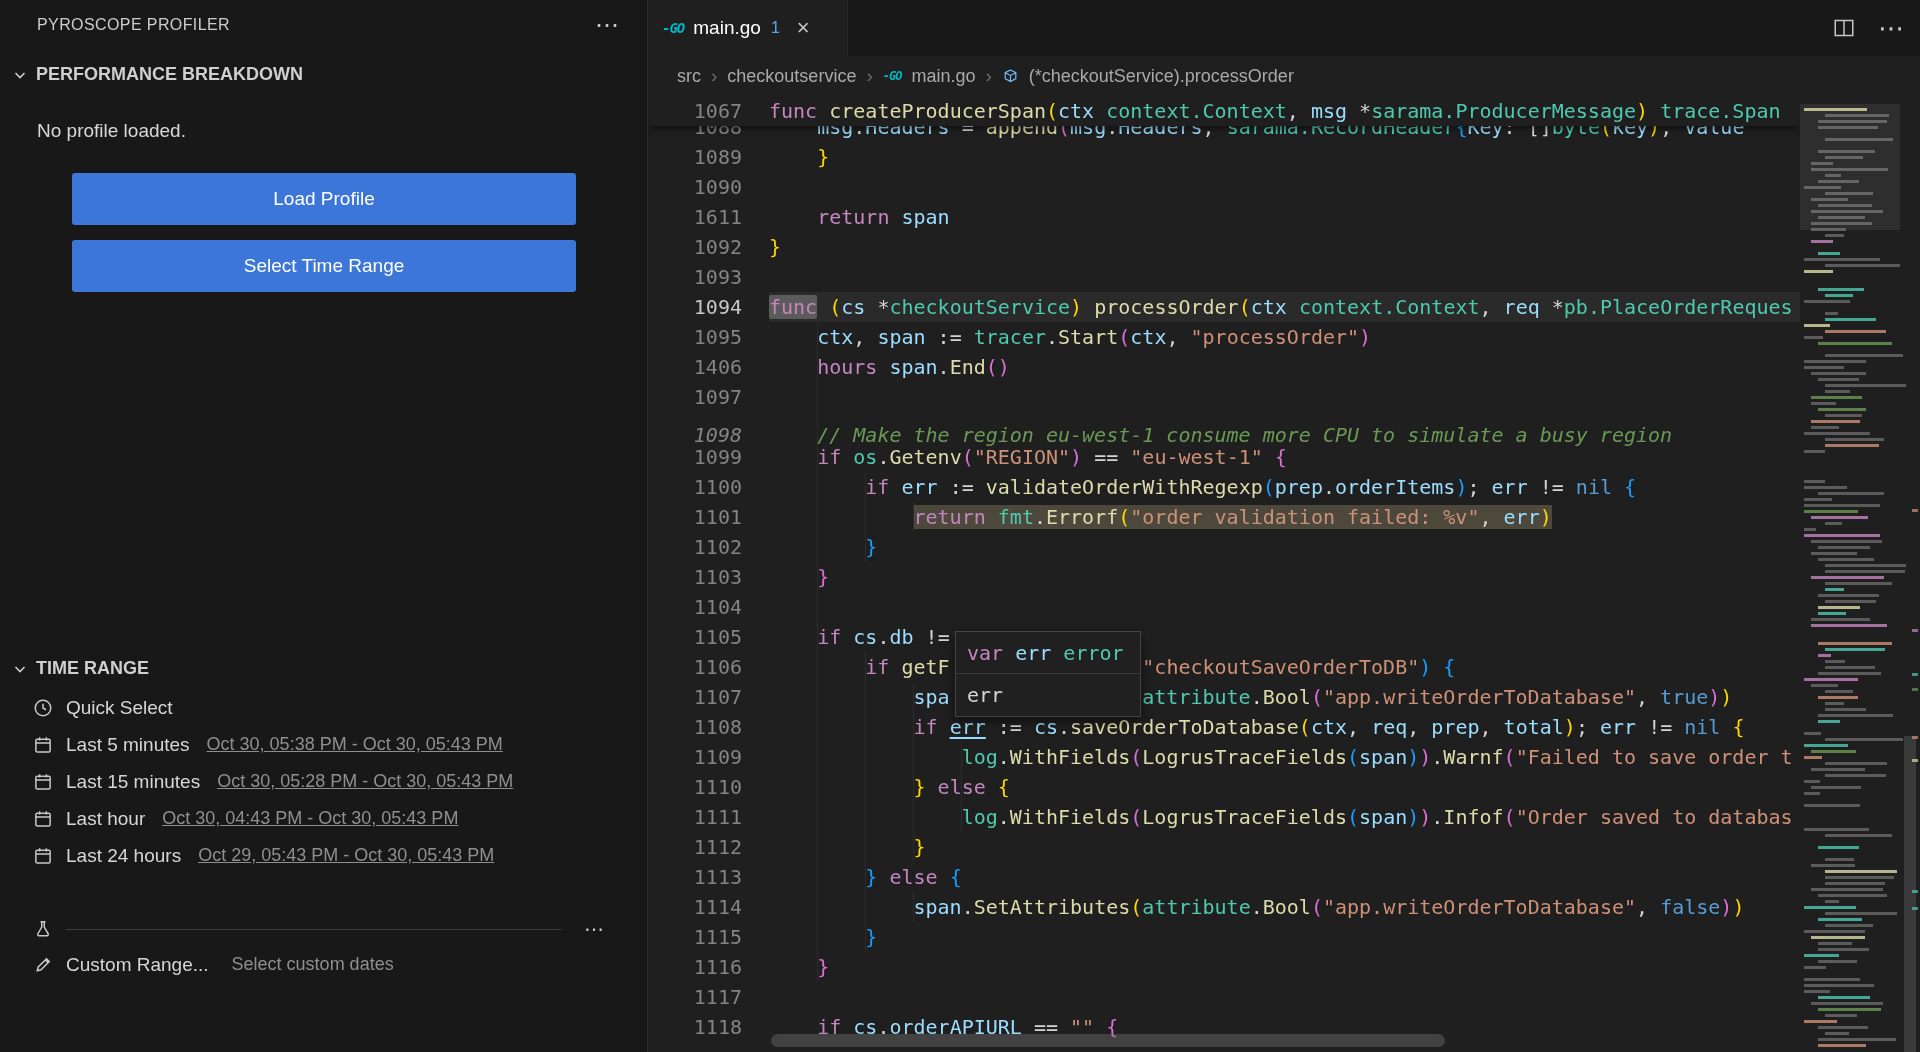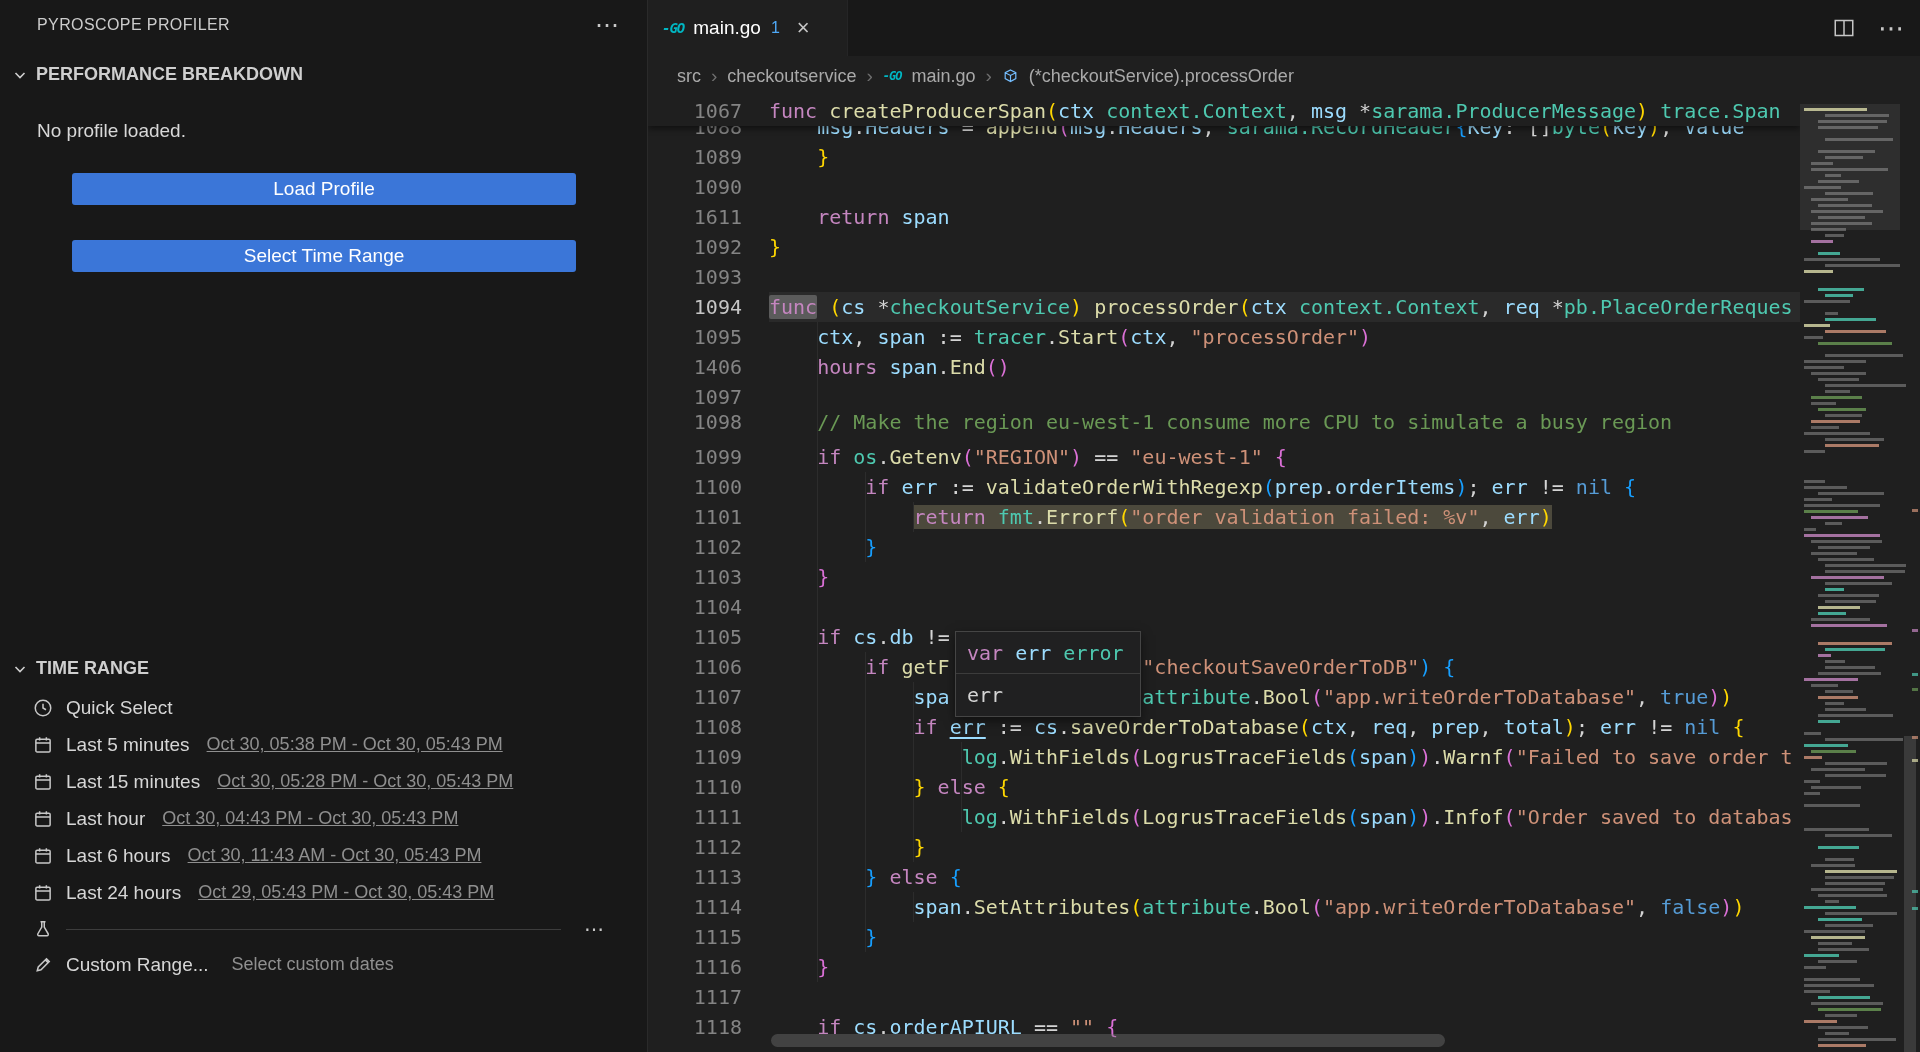--- a/index.html
+++ b/index.html
@@ -13,21 +13,21 @@
   .side-title-row { position:absolute; top:16px; left:37px; right:28px;
                     display:flex; justify-content:space-between; align-items:center; }
   .side-title { font-size:16px; letter-spacing:.4px; color:#cccccc; }
   .dots-btn { color:#c8c8c8; font-size:24px; line-height:14px; cursor:pointer; }
   .section-header { position:absolute; left:12px; display:flex; align-items:center; gap:8px;
                     font-weight:bold; font-size:18px; color:#cfcfcf; cursor:pointer; }
   .sec-perf { top:64px; }
   .sec-time { top:658px; }
   .chev { width:16px; height:16px; }
   .empty-text { position:absolute; top:120px; left:37px; font-size:19px; color:#d8d8d8; }
-  .btn { position:absolute; left:72px; width:504px; height:32px; background:var(--accent,#3b76d8);
+  .btn { position:absolute; left:72px; width:504px; height:52px; background:var(--accent,#3b76d8);
          color:#ffffff; font-size:19px; border:none; border-radius:3px; display:flex;
          align-items:center; justify-content:center; cursor:pointer;
          font-family:"Liberation Sans", sans-serif; }
   .btn-load { top:173px; }
   .btn-range { top:240px; }
 
   .tr-list { position:absolute; top:689px; left:0; right:0; }
   .tr-row { height:37px; display:flex; align-items:center; padding-left:33px; gap:13px; cursor:pointer; }
   .tr-row .lbl { font-size:19px; color:#d6d6d6; white-space:nowrap; }
   .tr-row .rng { font-size:18px; color:#8f8f8f; margin-left:4px; white-space:nowrap;text-decoration:underline; }
@@ -181,32 +181,20 @@
         </div>
         <div class="tr-row">
           <span>
             <svg class="tr-icon" viewBox="0 0 16 16">
               <rect x="2.3" y="3.3" width="11.4" height="10.2" rx="1" fill="none" stroke="#c8c8c8" stroke-width="1.2"></rect>
               <line x1="2.3" y1="6.4" x2="13.7" y2="6.4" stroke="#c8c8c8" stroke-width="1.2"></line>
               <line x1="5.3" y1="1.8" x2="5.3" y2="4.4" stroke="#c8c8c8" stroke-width="1.2"></line>
               <line x1="10.7" y1="1.8" x2="10.7" y2="4.4" stroke="#c8c8c8" stroke-width="1.2"></line>
             </svg>
           </span>
-          <span class="lbl">Last 6 hours</span>
-          <span class="rng">Oct 30, 11:43 AM - Oct 30, 05:43 PM</span>
-        </div>
-        <div class="tr-row">
-          <span>
-            <svg class="tr-icon" viewBox="0 0 16 16">
-              <rect x="2.3" y="3.3" width="11.4" height="10.2" rx="1" fill="none" stroke="#c8c8c8" stroke-width="1.2"></rect>
-              <line x1="2.3" y1="6.4" x2="13.7" y2="6.4" stroke="#c8c8c8" stroke-width="1.2"></line>
-              <line x1="5.3" y1="1.8" x2="5.3" y2="4.4" stroke="#c8c8c8" stroke-width="1.2"></line>
-              <line x1="10.7" y1="1.8" x2="10.7" y2="4.4" stroke="#c8c8c8" stroke-width="1.2"></line>
-            </svg>
-          </span>
           <span class="lbl">Last 24 hours</span>
           <span class="rng">Oct 29, 05:43 PM - Oct 30, 05:43 PM</span>
         </div>
       </div>
 
     <div class="divider-row">
       <svg class="tr-icon" viewBox="0 0 16 16">
           <path d="M6 2.2 h4 M7 2.2 v4.2 l-3.1 5.4 a1 1 0 0 0 .9 1.5 h6.4 a1 1 0 0 0 .9-1.5 L9 6.4 v-4.2" fill="none" stroke="#c8c8c8" stroke-width="1.2"></path>
         </svg>
       <span class="divider-line"></span>
@@ -259,21 +247,21 @@
         <div class="code-row" style="top: 16px;"><span class="ln">1088</span><span class="lc"><span>    </span><span class="v">msg</span><span class="p">.</span><span class="v">Headers</span><span class="p"> = </span><span class="fn">append</span><span class="b2">(</span><span class="v">msg</span><span class="p">.</span><span class="v">Headers</span><span class="p">, </span><span class="ty">sarama.RecordHeader</span><span class="b3">{</span><span class="v">Key</span><span class="p">: </span><span class="p">[]</span><span class="ty">byte</span><span class="b1">(</span><span class="v">key</span><span class="b1">)</span><span class="p">, </span><span class="v">Value</span></span></div>
         <div class="code-row" style="top: 46px;"><span class="ln">1089</span><span class="lc"><span>    </span><span class="b1">}</span></span></div>
         <div class="code-row" style="top: 76px;"><span class="ln">1090</span><span class="lc"></span></div>
         <div class="code-row" style="top: 106px;"><span class="ln">1611</span><span class="lc"><span>    </span><span class="kw">return</span><span> </span><span class="v">span</span></span></div>
         <div class="code-row" style="top: 136px;"><span class="ln">1092</span><span class="lc"><span class="b1">}</span></span></div>
         <div class="code-row" style="top: 166px;"><span class="ln">1093</span><span class="lc"></span></div>
         <div class="code-row cur" style="top: 196px;"><span class="ln">1094</span><span class="lc"><span class="kw wordhl">func</span><span> </span><span class="b1">(</span><span class="v">cs</span><span class="p"> *</span><span class="ty">checkoutService</span><span class="b1">)</span><span> </span><span class="fn">processOrder</span><span class="b1">(</span><span class="v">ctx</span><span> </span><span class="ty">context.Context</span><span class="p">, </span><span class="v">req</span><span class="p"> *</span><span class="ty">pb.PlaceOrderReques</span></span></div>
         <div class="code-row" style="top: 226px;"><span class="ln">1095</span><span class="lc"><span>    </span><span class="v">ctx</span><span class="p">, </span><span class="v">span</span><span class="p"> := </span><span class="ty">tracer</span><span class="p">.</span><span class="fn">Start</span><span class="b2">(</span><span class="v">ctx</span><span class="p">, </span><span class="s">"processOrder"</span><span class="b2">)</span></span></div>
         <div class="code-row" style="top: 256px;"><span class="ln">1406</span><span class="lc"><span>    </span><span class="kw">hours</span><span> </span><span class="v">span</span><span class="p">.</span><span class="fn">End</span><span class="b2">()</span></span></div>
         <div class="code-row" style="top: 286px;"><span class="ln">1097</span><span class="lc"></span></div>
-        <div class="code-row" style="top: 311px;"><span class="ln">1098</span><span class="lc"><span>    </span><span class="c">// Make the region eu-west-1 consume more CPU to simulate a busy region</span></span></div>
+        <div class="code-row" style="top: 324px; font-style: italic;"><span class="ln">1098</span><span class="lc"><span>    </span><span class="c">// Make the region eu-west-1 consume more CPU to simulate a busy region</span></span></div>
         <div class="code-row" style="top: 346px;"><span class="ln">1099</span><span class="lc"><span>    </span><span class="kw">if</span><span> </span><span class="ty">os</span><span class="p">.</span><span class="fn">Getenv</span><span class="b2">(</span><span class="s">"REGION"</span><span class="b2">)</span><span class="p"> == </span><span class="s">"eu-west-1"</span><span> </span><span class="b2">{</span></span></div>
         <div class="code-row" style="top: 376px;"><span class="ln">1100</span><span class="lc"><span>        </span><span class="kw">if</span><span> </span><span class="v">err</span><span class="p"> := </span><span class="fn">validateOrderWithRegexp</span><span class="b3">(</span><span class="v">prep</span><span class="p">.</span><span class="v">orderItems</span><span class="b3">)</span><span class="p">; </span><span class="v">err</span><span class="p"> != </span><span class="kwb">nil</span><span> </span><span class="b3">{</span></span></div>
         <div class="code-row" style="top: 406px;"><span class="ln">1101</span><span class="lc"><span>            </span><span class="kw hl">return</span><span class="hl"> </span><span class="ty hl">fmt</span><span class="p hl">.</span><span class="fn hl">Errorf</span><span class="b1 hl">(</span><span class="s hl">"order validation failed: %v"</span><span class="p hl">, </span><span class="v hl">err</span><span class="b1 hl">)</span></span></div>
         <div class="code-row" style="top: 436px;"><span class="ln">1102</span><span class="lc"><span>        </span><span class="b3">}</span></span></div>
         <div class="code-row" style="top: 466px; align-items: flex-end;"><span class="ln">1103</span><span class="lc"><span>    </span><span class="b2">}</span></span></div>
         <div class="code-row" style="top: 496px;"><span class="ln">1104</span><span class="lc"></span></div>
         <div class="code-row" style="top: 526px;"><span class="ln">1105</span><span class="lc"><span>    </span><span class="kw">if</span><span> </span><span class="v">cs</span><span class="p">.</span><span class="v">db</span><span class="p"> != </span></span></div>
         <div class="code-row" style="top: 556px;"><span class="ln">1106</span><span class="lc"><span>        </span><span class="kw">if</span><span> </span><span class="fn">getF</span><span>                </span><span class="s">"checkoutSaveOrderToDB"</span><span class="b3">)</span><span> </span><span class="b3">{</span></span></div>
         <div class="code-row" style="top: 586px;"><span class="ln">1107</span><span class="lc"><span>            </span><span class="v">spa</span><span>                </span><span class="ty">attribute</span><span class="p">.</span><span class="fn">Bool</span><span class="b2">(</span><span class="s">"app.writeOrderToDatabase"</span><span class="p">, </span><span class="kwb">true</span><span class="b2">)</span><span class="b1">)</span></span></div>
         <div class="code-row" style="top: 616px;"><span class="ln">1108</span><span class="lc"><span>            </span><span class="kw">if</span><span> </span><span class="v ul">err</span><span class="p"> := </span><span class="v">cs</span><span class="p">.</span><span class="fn">saveOrderToDatabase</span><span class="b1">(</span><span class="v">ctx</span><span class="p">, </span><span class="v">req</span><span class="p">, </span><span class="v">prep</span><span class="p">, </span><span class="v">total</span><span class="b1">)</span><span class="p">; </span><span class="v">err</span><span class="p"> != </span><span class="kwb">nil</span><span> </span><span class="b1">{</span></span></div>

